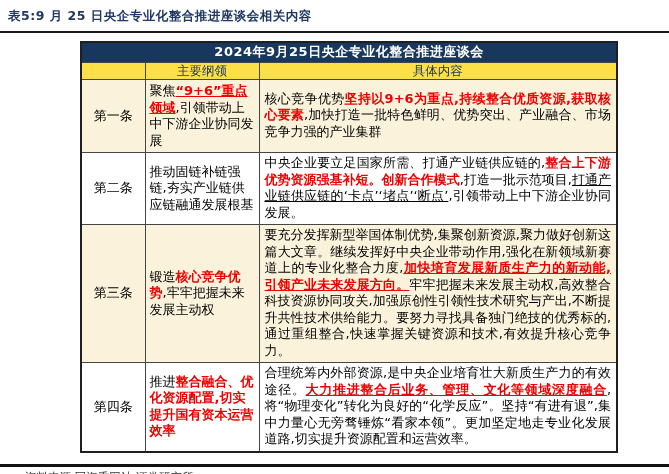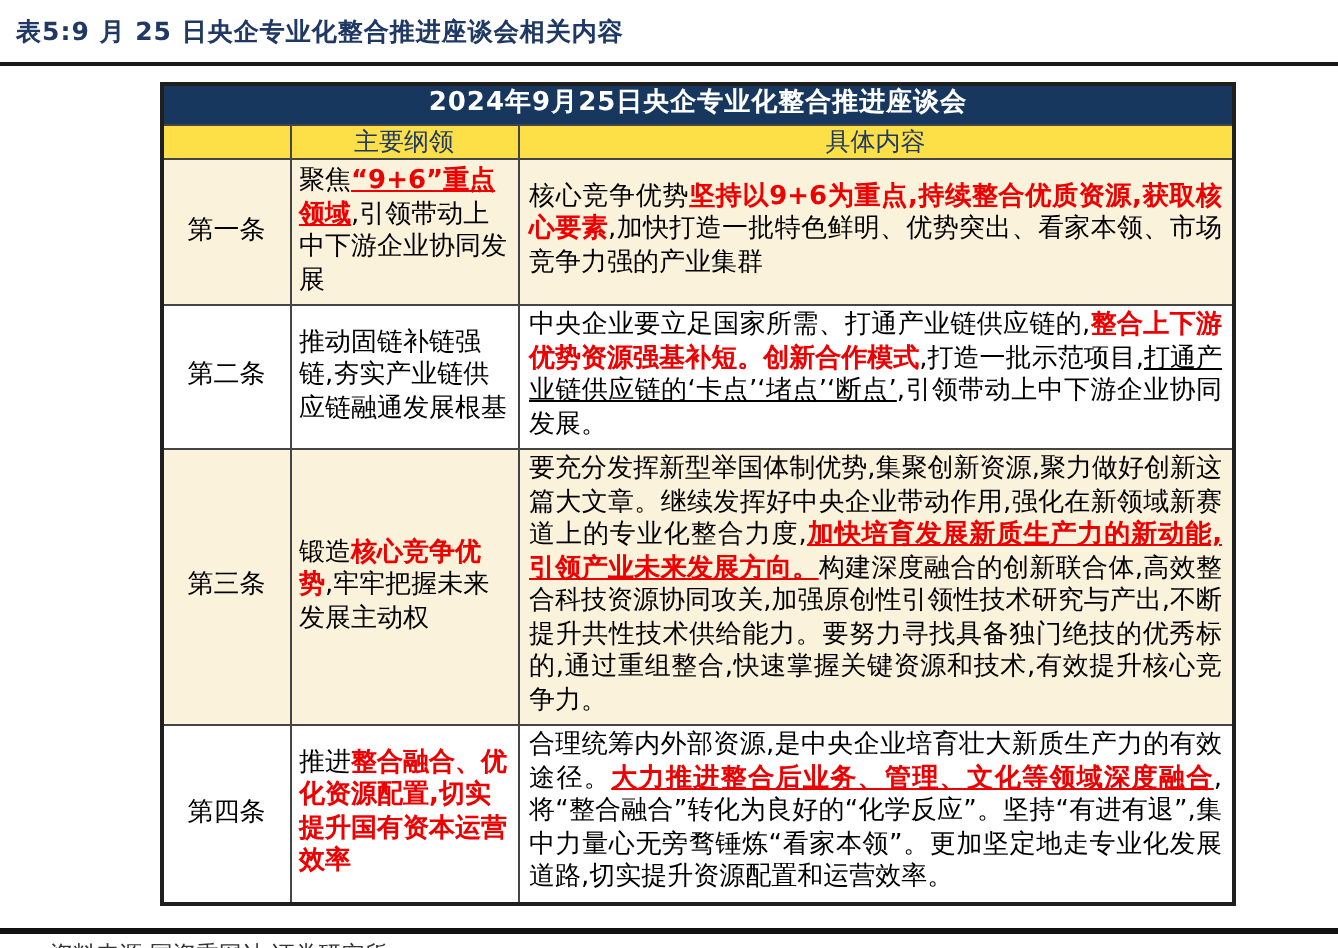--- a/index.html
+++ b/index.html
@@ -107,36 +107,36 @@
       <tr class="col-header">
         <td></td>
         <td>主要纲领</td>
         <td>具体内容</td>
       </tr>
     </thead>
     <tbody>
         <tr>
           <td class="label-cell">第一条</td>
           <td class="guideline-cell"><span class="seg-n">聚焦</span><span class="seg-rbu">“9+6”重点领域</span><span class="seg-n">,引领带动上中下游企业协同发展</span></td>
-          <td class="content-cell"><span class="seg-n">核心竞争优势</span><span class="seg-rb">坚持以9+6为重点,持续整合优质资源,获取核心要素</span><span class="seg-n">,加快打造一批特色鲜明、优势突出、看家本领、市场竞争力强的产业集群</span></td>
+          <td class="content-cell"><span class="seg-n">核心竞争优势</span><span class="seg-rb">坚持以9+6为重点,持续整合优质资源,获取核心要素</span><span class="seg-n">,加快打造一批特色鲜明、优势突出、产业融合、市场竞争力强的产业集群</span></td>
         </tr>
         <tr>
           <td class="label-cell">第二条</td>
           <td class="guideline-cell"><span class="seg-n">推动固链补链强链,夯实产业链供应链融通发展根基</span></td>
           <td class="content-cell"><span class="seg-n">中央企业要立足国家所需、打通产业链供应链的,</span><span class="seg-rb">整合上下游优势资源强基补短。创新合作模式</span><span class="seg-n">,打造一批示范项目,</span><span class="seg-u">打通产业链供应链的‘卡点’‘堵点’‘断点’</span><span class="seg-n">,引领带动上中下游企业协同发展。</span></td>
         </tr>
         <tr>
           <td class="label-cell">第三条</td>
           <td class="guideline-cell"><span class="seg-n">锻造</span><span class="seg-rb">核心竞争优势</span><span class="seg-n">,牢牢把握未来发展主动权</span></td>
-          <td class="content-cell"><span class="seg-n">要充分发挥新型举国体制优势,集聚创新资源,聚力做好创新这篇大文章。继续发挥好中央企业带动作用,强化在新领域新赛道上的专业化整合力度,</span><span class="seg-rbu">加快培育发展新质生产力的新动能,引领产业未来发展方向。</span><span class="seg-n">构建深度融合的创新联合体,高效整合科技资源协同攻关,加强原创性引领性技术研究与产出,不断提升共性技术供给能力。要努力寻找具备独门绝技的优秀标的,通过重组整合,快速掌握关键资源和技术,有效提升核心竞争力。</span></td>
+          <td class="content-cell"><span class="seg-n">要充分发挥新型举国体制优势,集聚创新资源,聚力做好创新这篇大文章。继续发挥好中央企业带动作用,强化在新领域新赛道上的专业化整合力度,</span><span class="seg-rbu">加快培育发展新质生产力的新动能,引领产业未来发展方向。</span><span class="seg-n">牢牢把握未来发展主动权,高效整合科技资源协同攻关,加强原创性引领性技术研究与产出,不断提升共性技术供给能力。要努力寻找具备独门绝技的优秀标的,通过重组整合,快速掌握关键资源和技术,有效提升核心竞争力。</span></td>
         </tr>
         <tr>
           <td class="label-cell">第四条</td>
           <td class="guideline-cell"><span class="seg-n">推进</span><span class="seg-rb">整合融合、优化资源配置,切实提升国有资本运营效率</span></td>
-          <td class="content-cell"><span class="seg-n">合理统筹内外部资源,是中央企业培育壮大新质生产力的有效途径。</span><span class="seg-rbu">大力推进整合后业务、管理、文化等领域深度融合</span><span class="seg-n">,将“整合融合”转化为良好的“化学反应”。坚持“有进有退”,集中力量心无旁骛锤炼“看家本领”。更加坚定地走专业化发展道路,切实提升资源配置和运营效率。</span></td>
+          <td class="content-cell"><span class="seg-n">合理统筹内外部资源,是中央企业培育壮大新质生产力的有效途径。</span><span class="seg-rbu">大力推进整合后业务、管理、文化等领域深度融合</span><span class="seg-n">,将“物理变化”转化为良好的“化学反应”。坚持“有进有退”,集中力量心无旁骛锤炼“看家本领”。更加坚定地走专业化发展道路,切实提升资源配置和运营效率。</span></td>
         </tr>
       </tbody>
   </table>
 
   <div class="bottom-rule"></div>
 
   <div class="footer-source">资料来源:国资委网站,证券研究所</div>
 
 </div>
 

